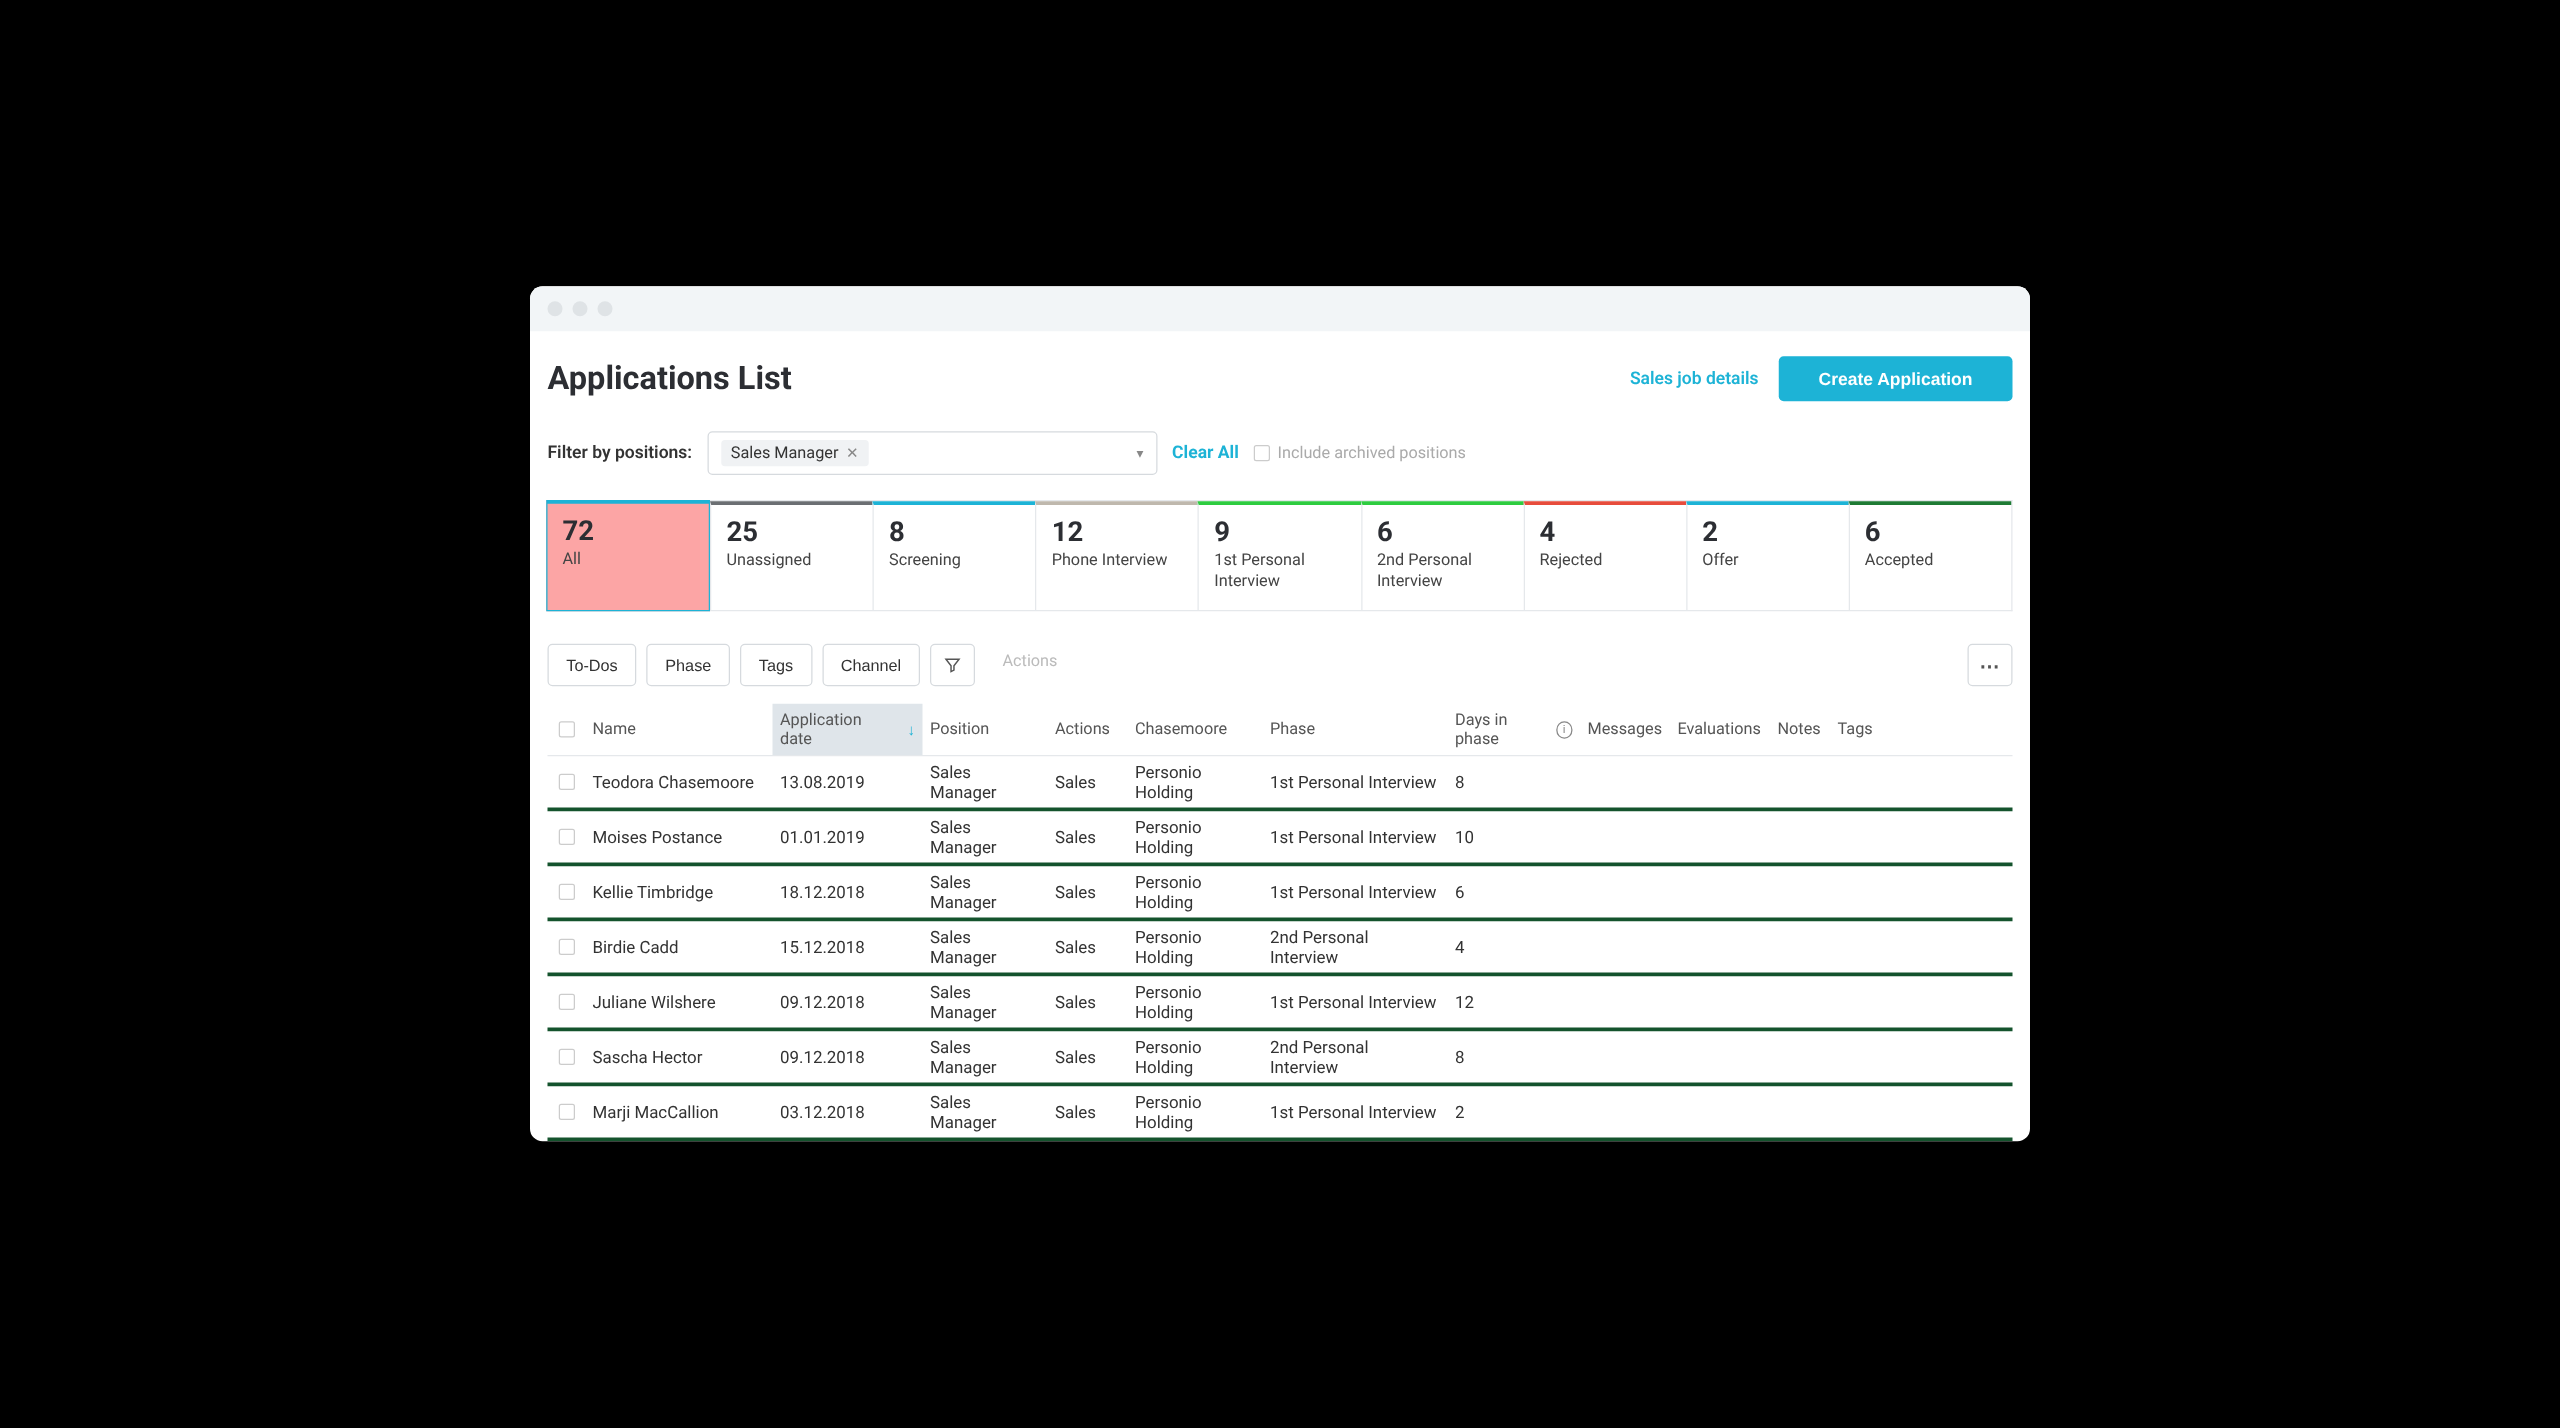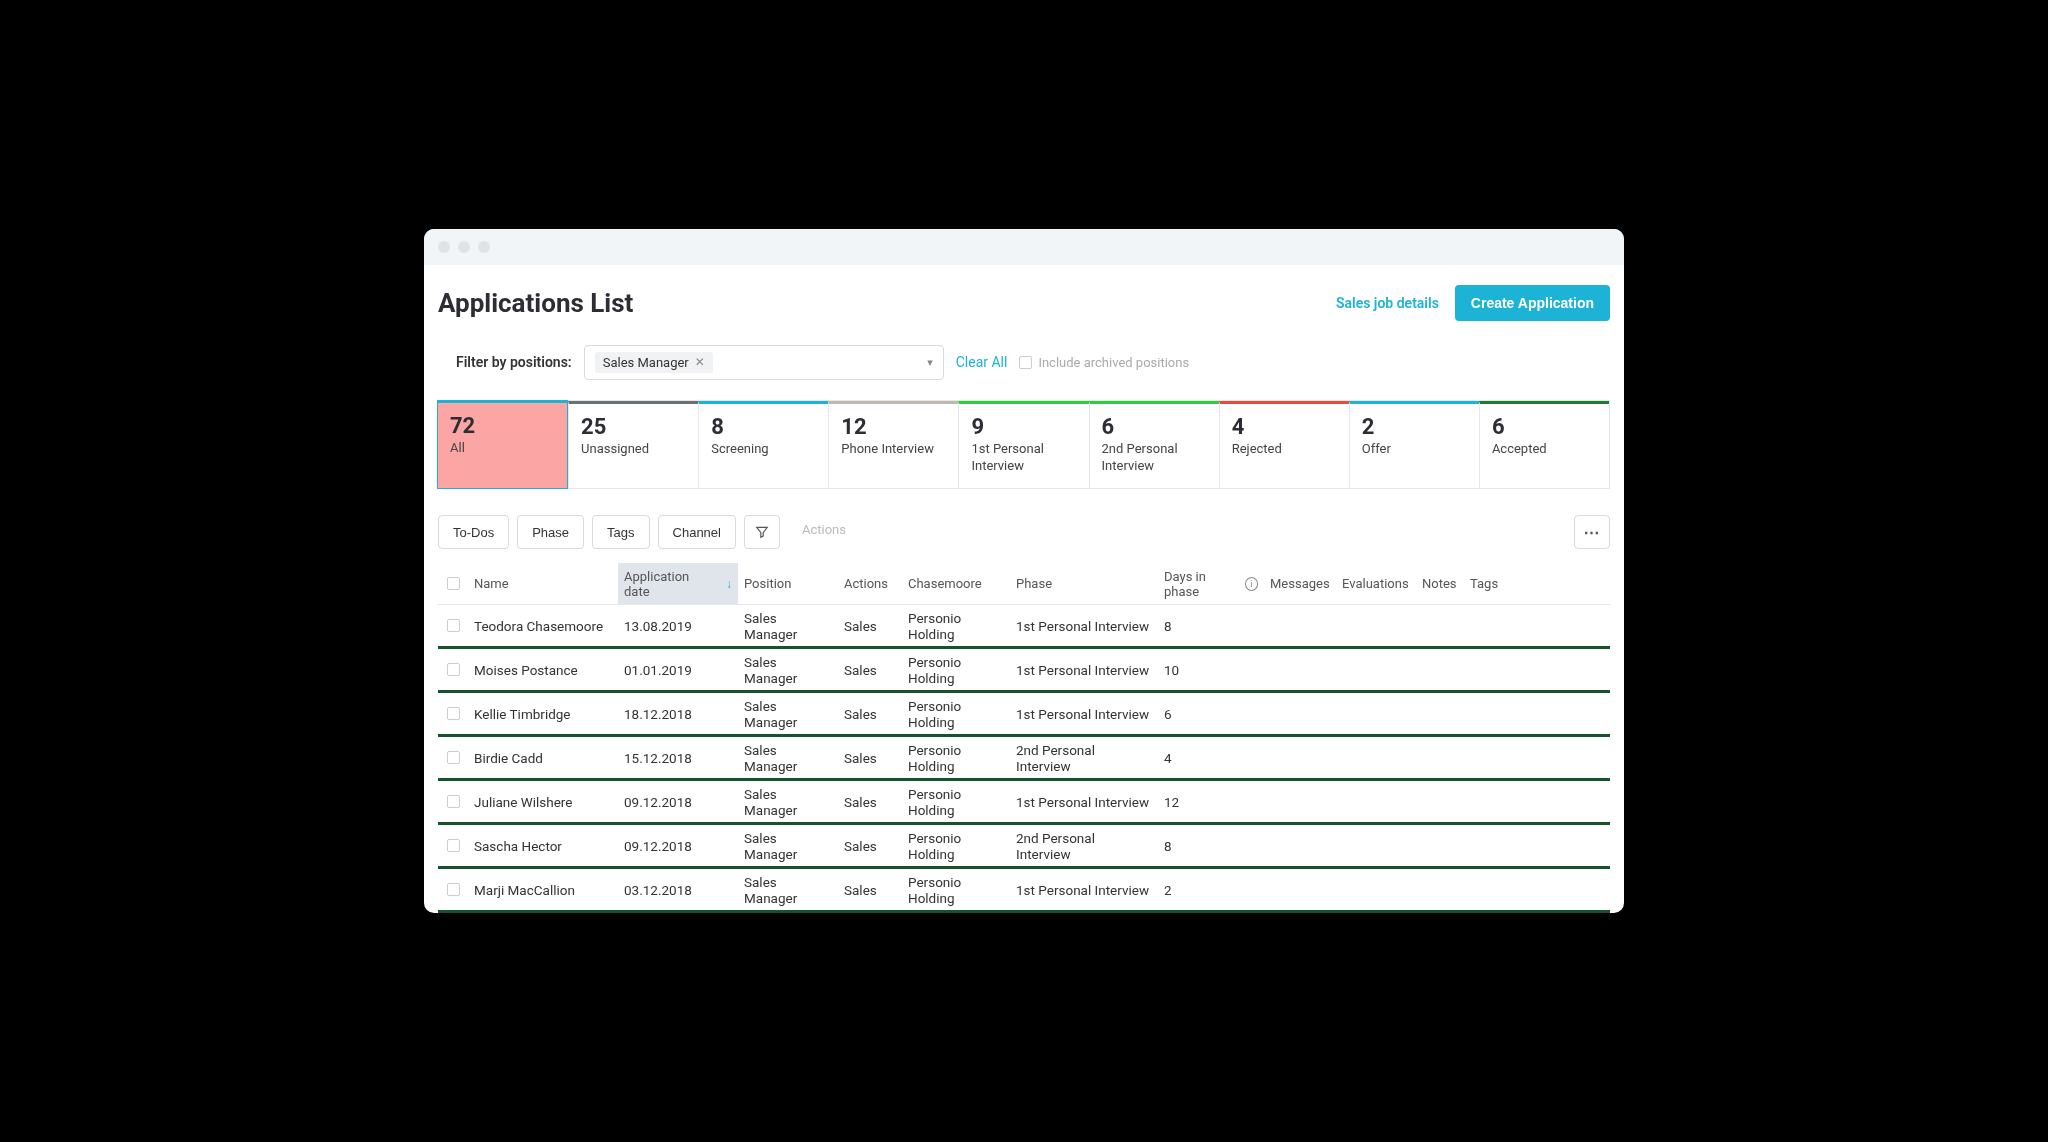--- a/index.html
+++ b/index.html
@@ -26,31 +26,31 @@
   align-items: center;
   padding: 0 14px;
   gap: 8px;
 }
 .traffic-dot { width: 12px; height: 12px; border-radius: 50%; background: #dfe3e6; }
 .content { padding: 20px 14px 0 14px; }
 .header-row { display: flex; align-items: center; justify-content: space-between; margin-bottom: 24px; }
 .page-title { font-size: 26px; font-weight: 700; color: #2c2e33; }
 .header-actions { display: flex; align-items: center; gap: 16px; }
 .link-btn { color: #1db3d6; font-weight: 600; font-size: 14px; cursor: pointer; }
-.primary-btn { background: #1db3d6; color: #fff; border: none; padding: 10px 16px; font-size: 14px; font-weight: 600; border-radius: 4px; cursor: pointer; }
-.filter-row { display: flex; align-items: center; gap: 12px; margin-bottom: 20px; font-size: 14px; color: #333; margin-left: 18px; }
+.primary-btn { background: #1db3d6; color: #fff; border: none; padding: 10px 32px; font-size: 14px; font-weight: 600; border-radius: 4px; cursor: pointer; }
+.filter-row { display: flex; align-items: center; gap: 12px; margin-bottom: 20px; font-size: 14px; color: #333; }
 .filter-label { font-weight: 600; }
 .filter-select {
   border: 1px solid #d6dade; border-radius: 4px; padding: 6px 10px;
   display: flex; align-items: center; width: 360px; justify-content: space-between; cursor: pointer;
 }
 .chip { background: #f0f2f4; padding: 3px 8px; border-radius: 3px; font-size: 13px; display: inline-flex; align-items: center; gap: 6px; color: #333; }
 .chip-x { color: #888; cursor: pointer; font-size: 12px; }
 .chevron { color: #888; font-size: 11px; }
-.clear-all { color: #1db3d6; font-weight: 400; cursor: pointer; }
+.clear-all { color: #1db3d6; font-weight: 700; cursor: pointer; }
 .archived { display: flex; align-items: center; gap: 6px; color: #aaa; font-size: 13px; }
 .checkbox { width: 13px; height: 13px; border: 1px solid #ccc; border-radius: 2px; cursor: pointer; }
 .stages { display: flex; margin-bottom: 26px; border: 1px solid #e5e8eb; border-left: none; }
 .stage {
   flex: 1; padding: 10px 12px 14px 12px; border-top: 3px solid transparent;
   border-left: 1px solid #e5e8eb; cursor: pointer; min-height: 78px;
 }
 .stage.active { background: #fca5a5; border: 1px solid #1db3d6; border-top: 3px solid #1db3d6; margin: -1px 0 -1px -1px; }
 .stage-count { font-size: 22px; font-weight: 700; color: #2c2e33; margin-bottom: 2px; }
 .stage-label { font-size: 13px; color: #444; line-height: 1.3; }

